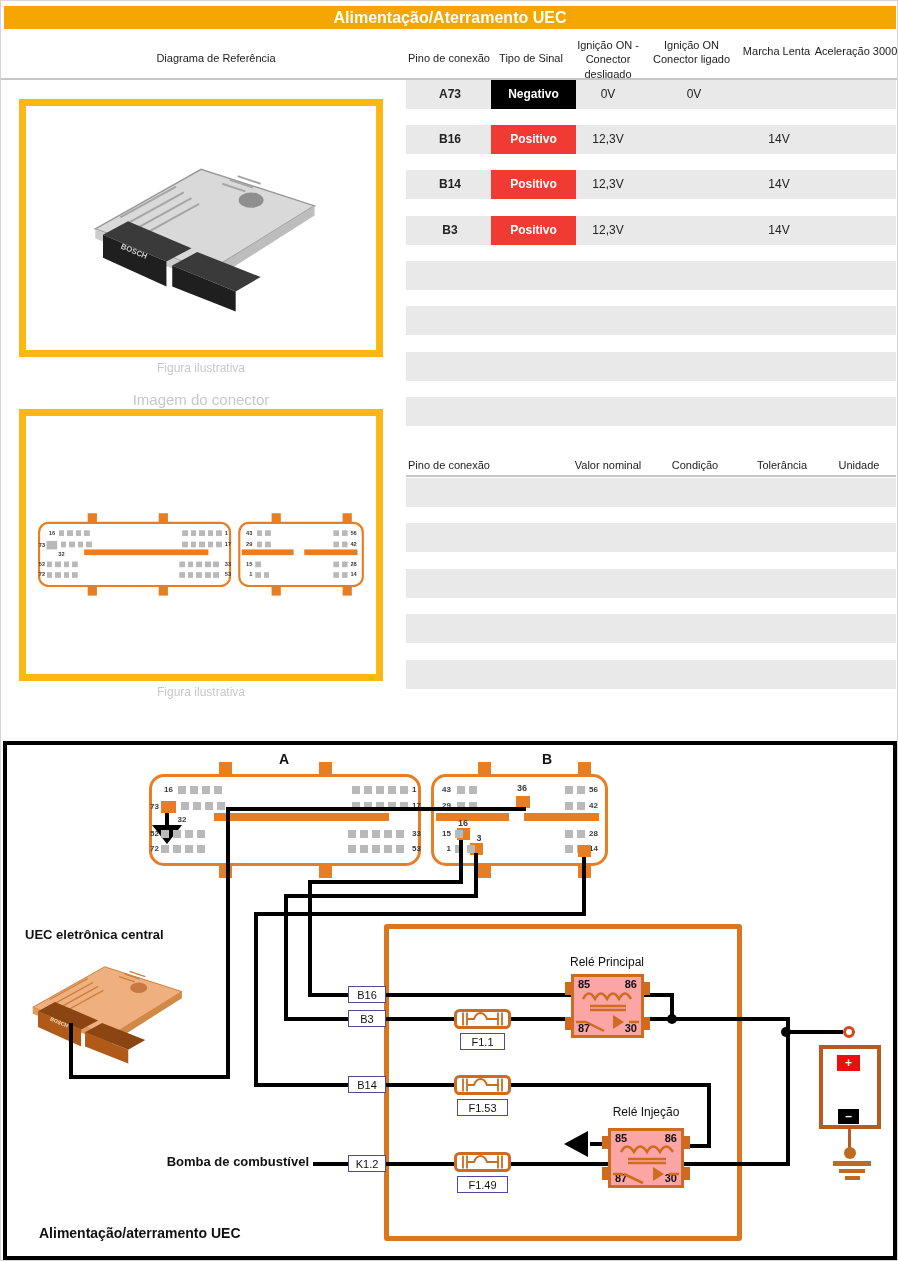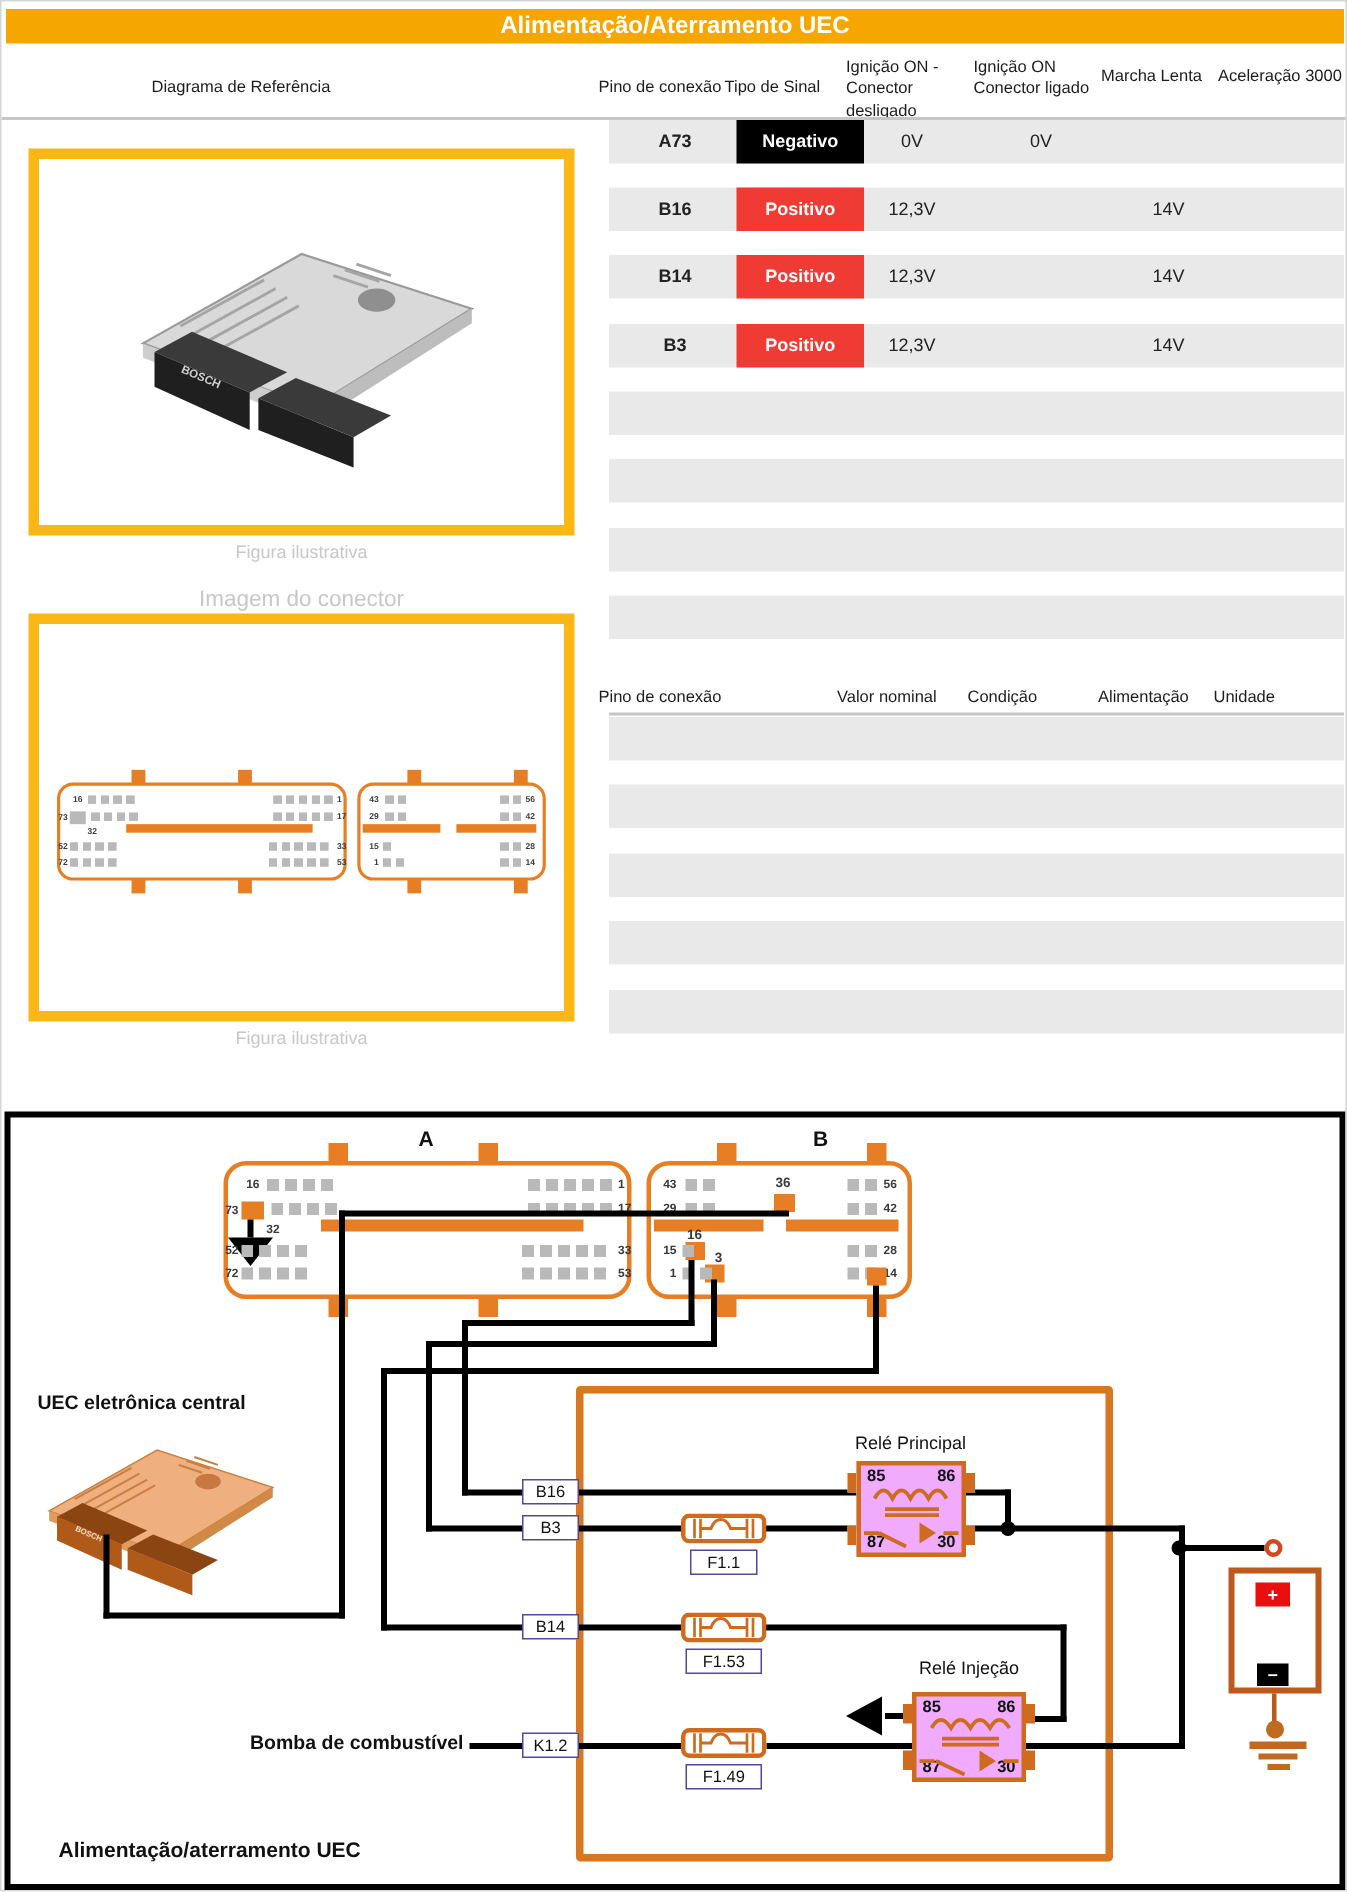--- a/index.html
+++ b/index.html
@@ -1,21 +1,21 @@
 <!DOCTYPE html>
 <html><head>
 <meta charset="utf-8">
 <style>
   html,body{margin:0;padding:0;background:#fff}
   *{box-sizing:border-box}
   body{font-family:"Liberation Sans",sans-serif}
   #page{position:relative;width:898px;height:1261px;background:#fff;border:1px solid #d5d5d5;overflow:hidden}
   .abs{position:absolute}
   .bar{position:absolute;color:#fff;font-weight:bold;text-align:center}
-  .th{position:absolute;font-size:11px;line-height:1.3;color:#1c1c1c;text-align:left}
+  .th{position:absolute;font-size:11px;line-height:1.3;color:#1c1c1c;text-align:center}
   .row{position:absolute;left:405px;width:490px;height:29px;background:#E9E9E9}
   .cell{position:absolute;top:0;height:29px;line-height:29px;text-align:center;font-size:12px;color:#222}
   .pincell{font-weight:bold}
   .badge{position:absolute;top:0;height:29px;line-height:29px;text-align:center;font-size:12px;font-weight:bold;color:#fff}
   .divider{position:absolute;background:#C6C6C6}
   .graylbl{position:absolute;text-align:center;color:#C8C8C8}
   .imgbox{position:absolute;left:18px;width:364px;background:#fff;border:7px solid #FBB814}
   
   .cp{position:absolute;width:460px;height:132px;z-index:11}
   .cr{position:absolute;background:#fff;border:3px solid #E87E23;border-radius:15px}
@@ -26,21 +26,21 @@
   .pll{text-align:left}.plc{text-align:center}
   .hp{position:absolute;background:#E87E23}
   .cl{position:absolute;font-size:14px;font-weight:bold;color:#111;text-align:center}
   .gtri{position:absolute;width:0;height:0;border-left:15px solid transparent;border-right:15px solid transparent;border-top:19px solid #000}
   .plain .p73{background:#B9B9B9}
   
   #diag{position:absolute;left:2px;top:740px;width:894px;height:519px;border:4px solid #000;background:#fff}
   .w{position:absolute;background:#000;z-index:12}
   .dot{position:absolute;width:10px;height:10px;border-radius:50%;background:#000;z-index:13}
   .lb{position:absolute;height:17px;background:#fff;border:1px solid #52489E;font-size:11px;line-height:16px;text-align:center;color:#111;z-index:13}
-  .relay{position:absolute;background:#f0abfc;border:3px solid #CE6B1E;z-index:13}
+  .relay{position:absolute;background:#fca5a5;border:3px solid #CE6B1E;z-index:13}
   .rp{position:absolute;font-size:11px;font-weight:bold;color:#111}
   .rbr{position:absolute;width:6px;height:13px;border:3px solid #CE6B1E;background:#fff}
   .ro{stroke:#CE6B1E;stroke-width:2.5;fill:none}
   .fuse{position:absolute;width:57px;height:20px;z-index:13}
   .dtxt{position:absolute;z-index:13;color:#111}
   .ecu-g .plate{fill:#D9D9D9;stroke:#999;stroke-width:1.5}
   .ecu-g .side{fill:#BDBDBD}.ecu-g .side2{fill:#CDCDCD}
   .ecu-g .ribs{stroke:#A5A5A5;stroke-width:2;fill:none}
   .ecu-g .blk{fill:#1f1f1f}.ecu-g .blkt{fill:#3a3a3a}.ecu-g .knob{fill:#8f8f8f}
   .ecu-g .brand{fill:#cfcfcf;font-size:8px;font-weight:bold}
@@ -100,21 +100,21 @@
   </div>
   <div class="row" style="top:260px"></div>
   <div class="row" style="top:305px"></div>
   <div class="row" style="top:351px"></div>
   <div class="row" style="top:396px"></div>
 
   <div class="th" style="left:398px;top:457px;width:100px">Pino de conexão</div>
   <div class="th" style="left:481px;top:475px;width:100px">Tipo de medição</div>
   <div class="th" style="left:557px;top:457px;width:100px">Valor nominal</div>
   <div class="th" style="left:644px;top:457px;width:100px">Condição</div>
-  <div class="th" style="left:731px;top:457px;width:100px">Alimentação</div>
+  <div class="th" style="left:731px;top:457px;width:100px">Tolerância</div>
   <div class="th" style="left:808px;top:457px;width:100px">Unidade</div>
   <div class="divider" style="left:405px;top:474px;width:490px;height:2px"></div>
   <div class="row" style="top:477px"></div>
   <div class="row" style="top:522px"></div>
   <div class="row" style="top:568px"></div>
   <div class="row" style="top:613px"></div>
   <div class="row" style="top:659px"></div>
 
   <div class="imgbox" style="top:98px;height:258px">
     <svg class="ecu-g" viewBox="0 0 260 180" style="position:absolute;left:52px;top:32px;width:250px;height:178px">

